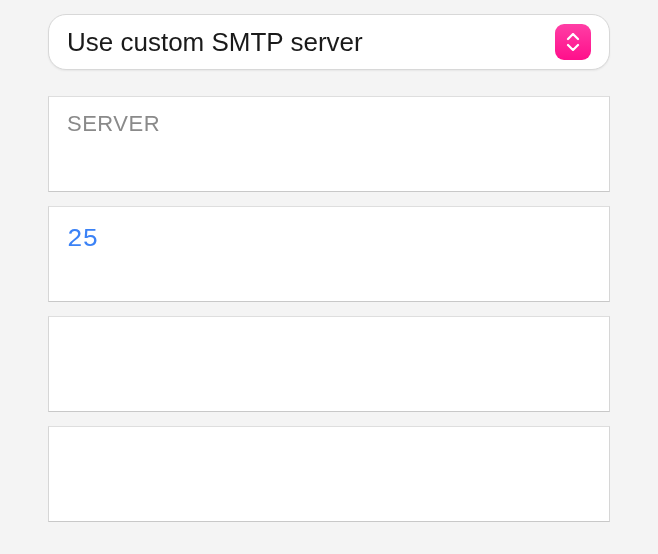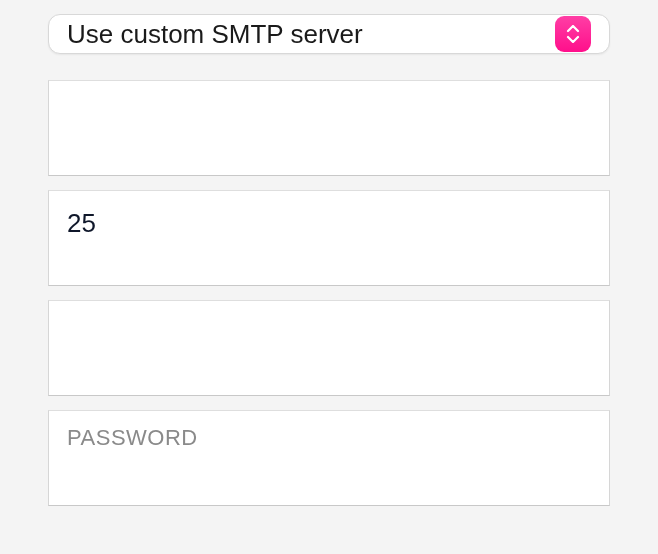--- a/index.html
+++ b/index.html
@@ -11,23 +11,23 @@
       font-family: -apple-system, BlinkMacSystemFont, "Segoe UI", Helvetica, Arial, sans-serif;
       background: #f4f4f4;
       width: 658px;
       height: 554px;
       padding: 14px 48px 20px 48px;
     }
     .dropdown {
       position: relative;
       background: #ffffff;
       border: 1px solid #d8d8d8;
-      border-radius: 12px;
+      border-radius: 18px;
       box-shadow: 0 1px 2px rgba(0,0,0,0.06);
-      height: 40px;
+      height: 56px;
       display: flex;
       align-items: center;
       padding: 0 18px;
       cursor: pointer;
       margin-bottom: 26px;
     }
     .dropdown-label {
       font-size: 26px;
       color: #1a1a1a;
       flex: 1;
@@ -61,50 +61,50 @@
       font-size: 22px;
       letter-spacing: 0.5px;
       color: #8a8a8a;
       margin-bottom: 6px;
       text-transform: uppercase;
     }
     .field-input {
       border: none;
       outline: none;
       font-size: 26px;
-      color: #0f172a;
+      color: #3b82f6;
       background: transparent;
-      font-family: Liberation Sans, sans-serif;
+      font-family: Liberation Mono, monospace;
       width: 100%;
       height: 36px;
     }
   </style>
 </head>
 <body>
 
 <div class="dropdown">
   <span class="dropdown-label">Use custom SMTP server</span>
   <span class="dropdown-icon">
     <svg width="14" height="8" viewBox="0 0 14 8">
         <path d="M2 6 L7 1 L12 6" stroke="#ffffff" stroke-width="2.2" fill="none" stroke-linecap="round" stroke-linejoin="round"></path>
       </svg>
     <svg width="14" height="8" viewBox="0 0 14 8">
         <path d="M2 2 L7 7 L12 2" stroke="#ffffff" stroke-width="2.2" fill="none" stroke-linecap="round" stroke-linejoin="round"></path>
       </svg>
   </span>
 </div>
 
 <div class="field">
+  <div class="field-label">SERVER</div>
   <input class="field-input" type="text" value="" style="">
 </div>
 
 <div class="field">
   <input class="field-input" type="text" value="25" style="">
 </div>
 
 <div class="field">
   <input class="field-input" type="text" value="" style="">
 </div>
 
 <div class="field">
-  <div class="field-label">PASSWORD</div>
   <input class="field-input" type="password" value="" style="">
 </div>
 
 </body></html>

